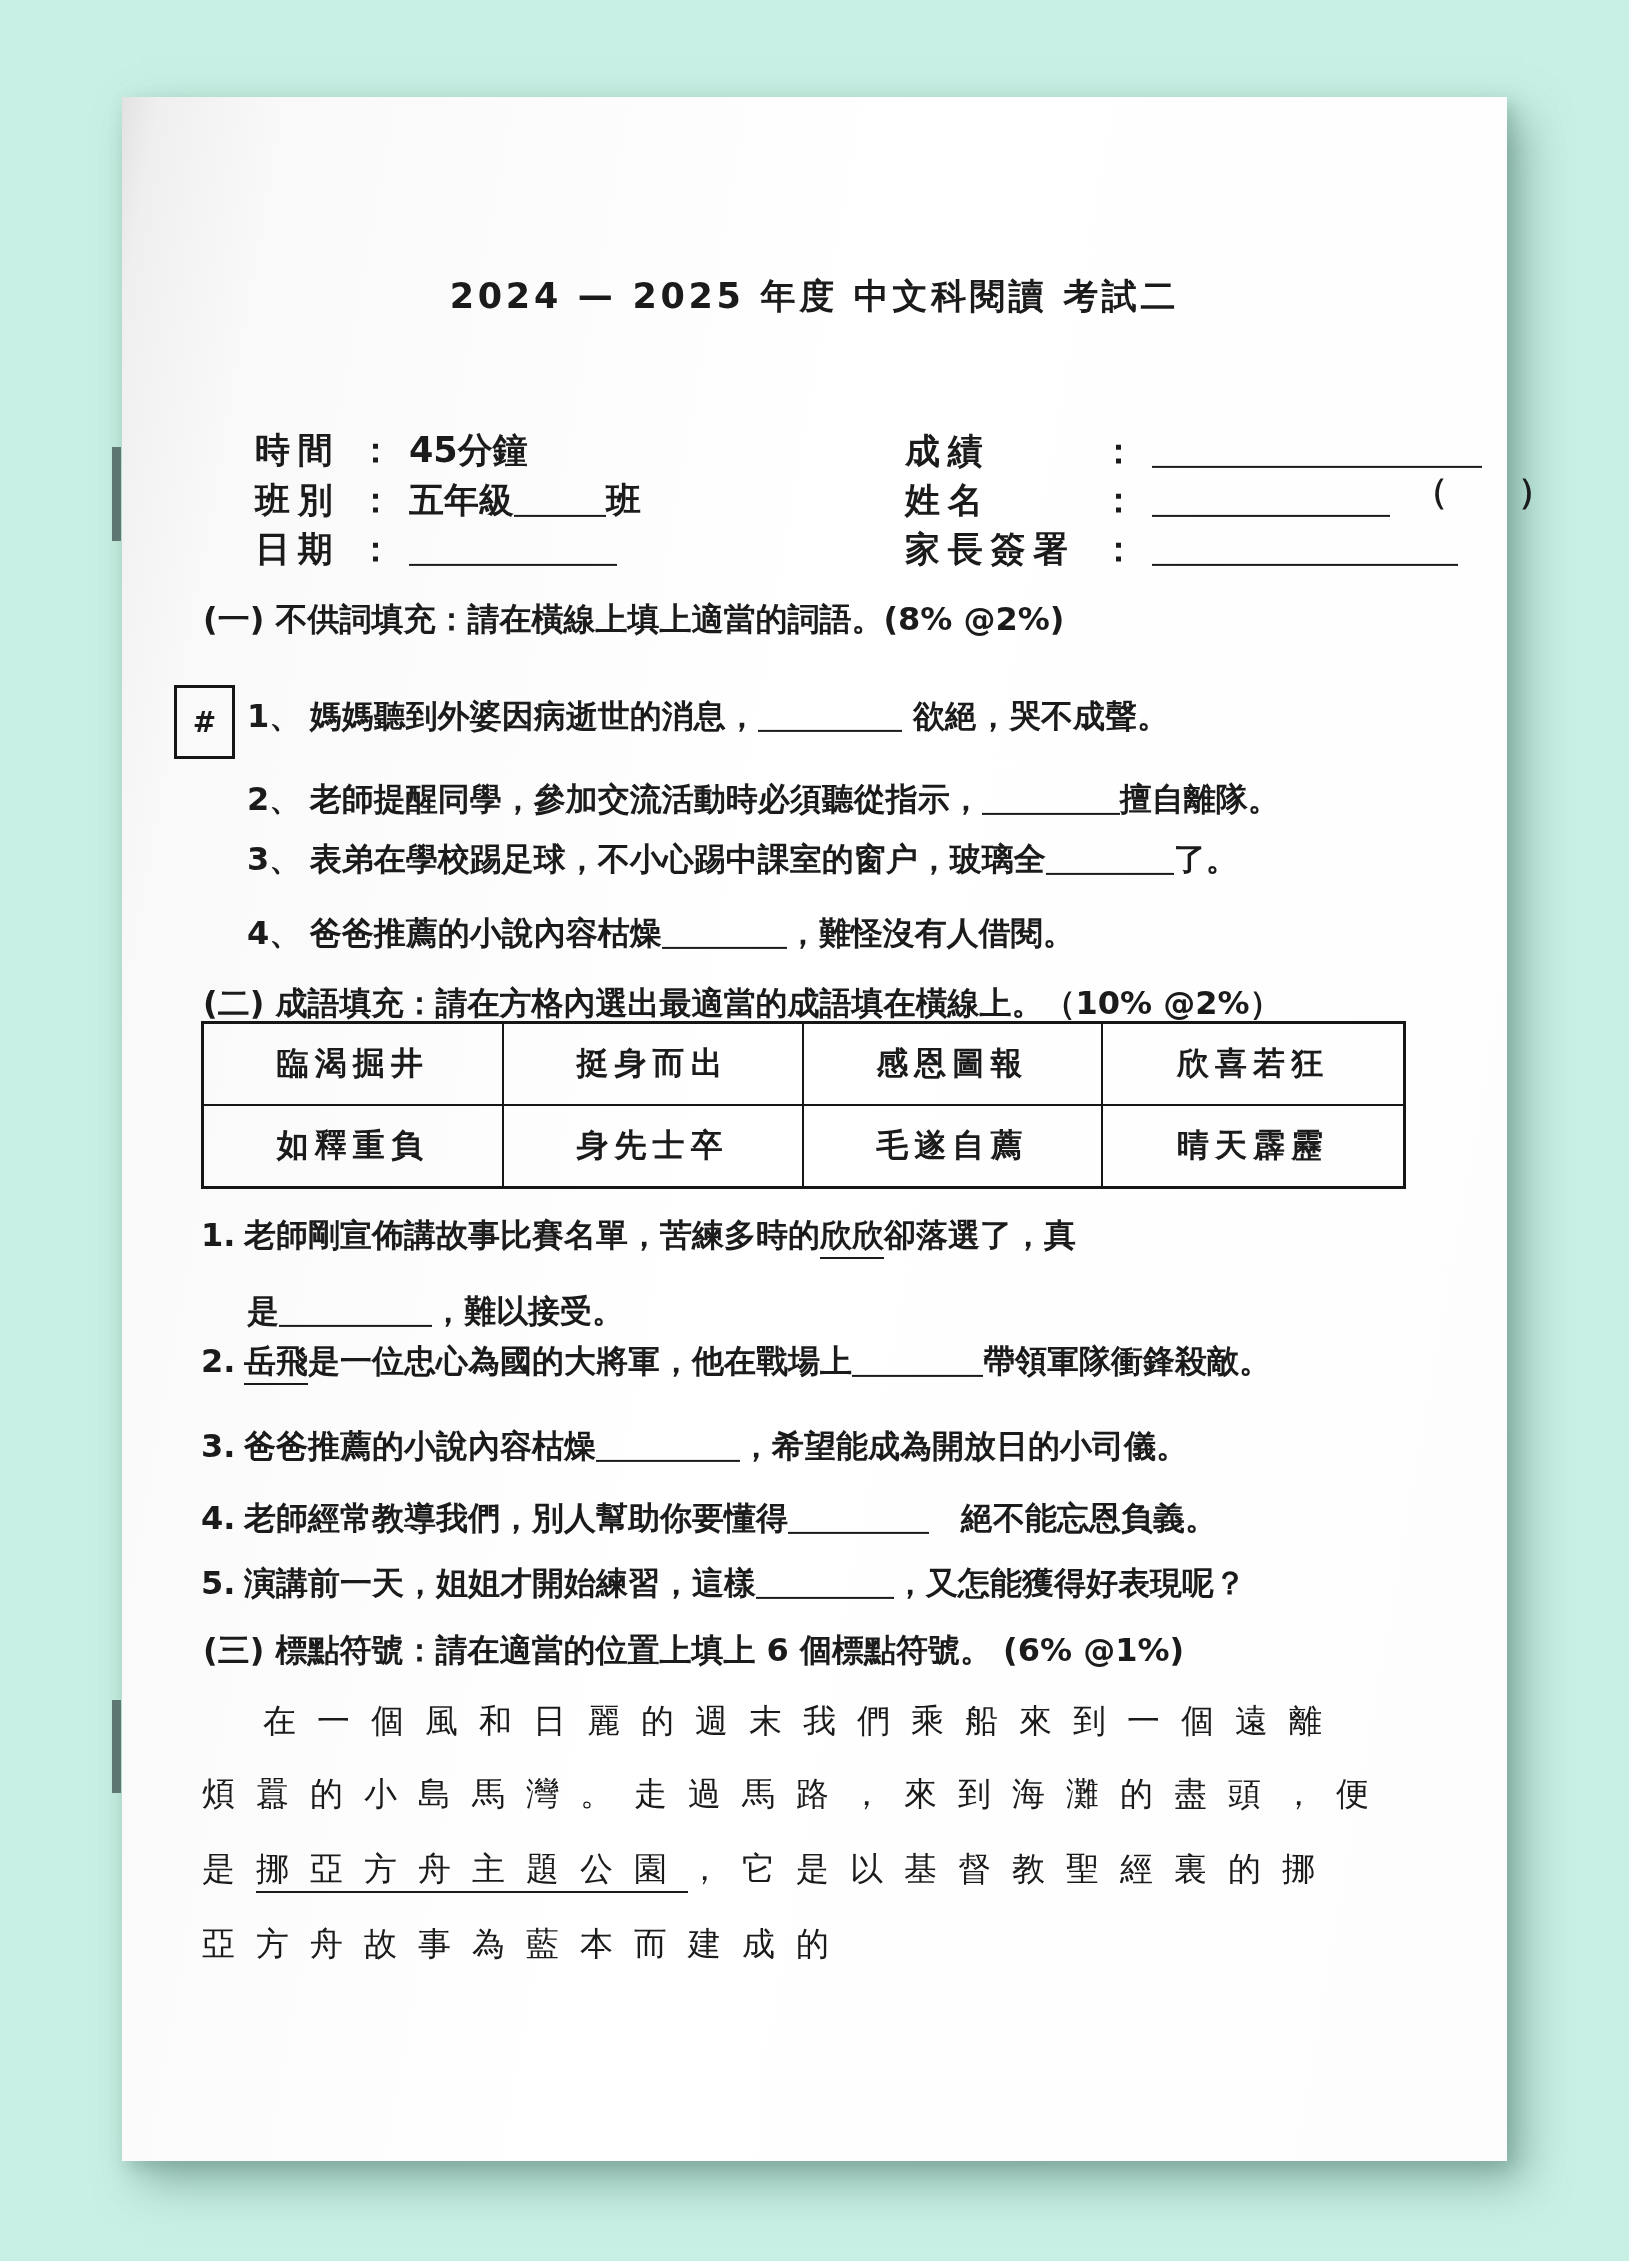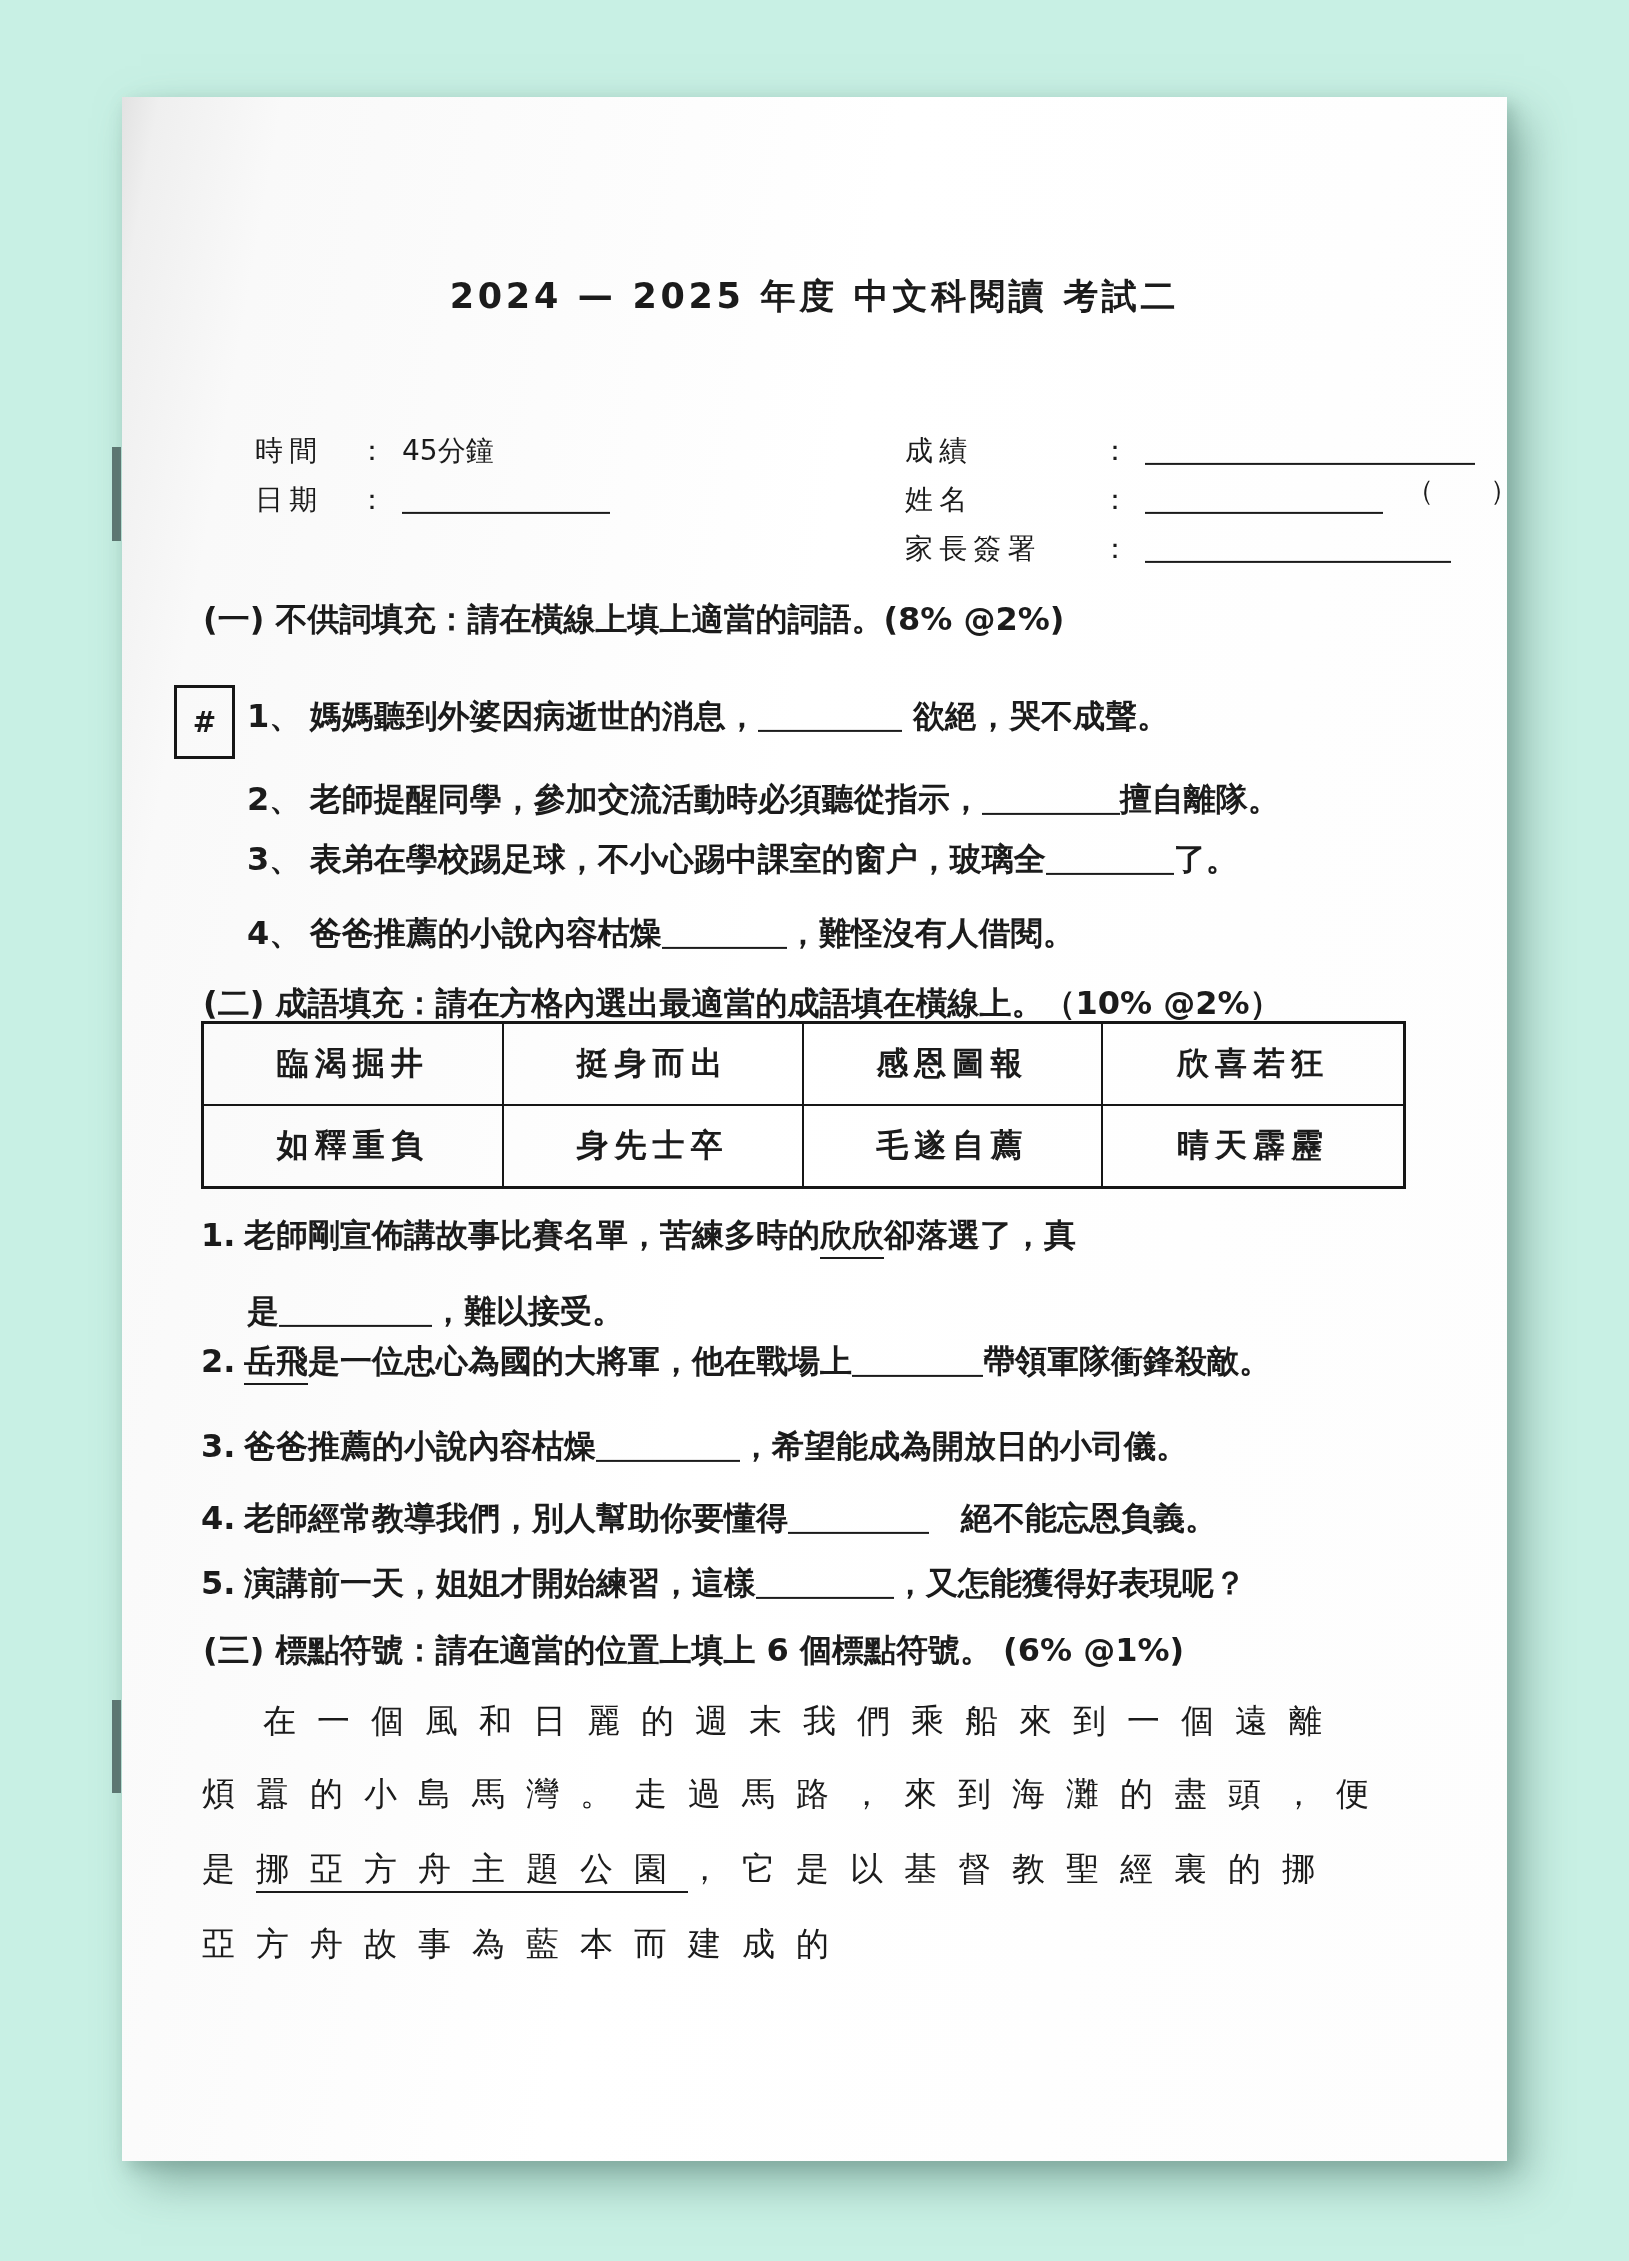--- a/index.html
+++ b/index.html
@@ -11,21 +11,21 @@
     box-shadow:18.3px 21px 43px rgba(96,138,127,.6), 6.1px 7.3px 16px rgba(96,138,127,.35);
     color:#1b1b1b;
   }
   .side-bar{position:absolute;width:8.6px;background:#5e7572;}
   .bar1{left:112px;top:447px;height:94px;}
   .bar2{left:112px;top:1700px;height:93px;}
   .title{
     position:absolute;left:0;right:0;top:176px;margin:0;text-align:center;
     font-size:35px;font-weight:bold;letter-spacing:3.7px;
   }
-  .hdr{position:absolute;font-size:28px;font-weight:400;}
+  .hdr{position:absolute;font-size:35px;font-weight:700;}
   .hdr-left{left:133px;top:329px;}
   .hdr-right{left:783px;top:329px;}
   .field{height:49px;line-height:49px;white-space:nowrap;}
   .label{display:inline-block;letter-spacing:.22em;}
   .hdr-left .label{min-width:103px;}
   .hdr-right .label{min-width:196px;}
   .colon{display:inline-block;margin-right:16px;}
   .blank{display:inline-block;height:1em;border-bottom:2.4px solid #1b1b1b;transform:translateY(4.9px);}
   .u{border-bottom:2.4px solid #1b1b1b;padding-bottom:3.1px;}
   .paren{display:inline-block;margin-left:23px;transform:translateY(-8.6px);}
@@ -75,20 +75,23 @@
 
     <h1 class="title">2024 — 2025  年度 中文科閱讀 考試二</h1>
 
     <div class="corner-box">
       <span>#</span>
     </div>
 
     <div class="hdr hdr-left">
       <div class="field">
         <span class="label">時間</span><span class="colon">：</span><span><span>45分鐘</span></span>
+      </div>
+      <div class="field">
+        <span class="label">班別</span><span class="colon">：</span><span><span>五年級</span><span class="blank" style="width: 92px;"></span><span>班</span></span>
       </div>
       <div class="field">
         <span class="label">日期</span><span class="colon">：</span><span><span class="blank" style="width: 208px;"></span></span>
       </div>
     </div>
 
     <div class="hdr hdr-right">
       <div class="field">
         <span class="label">成績</span><span class="colon">：</span><span><span class="blank" style="width: 330px;"></span></span>
       </div>

